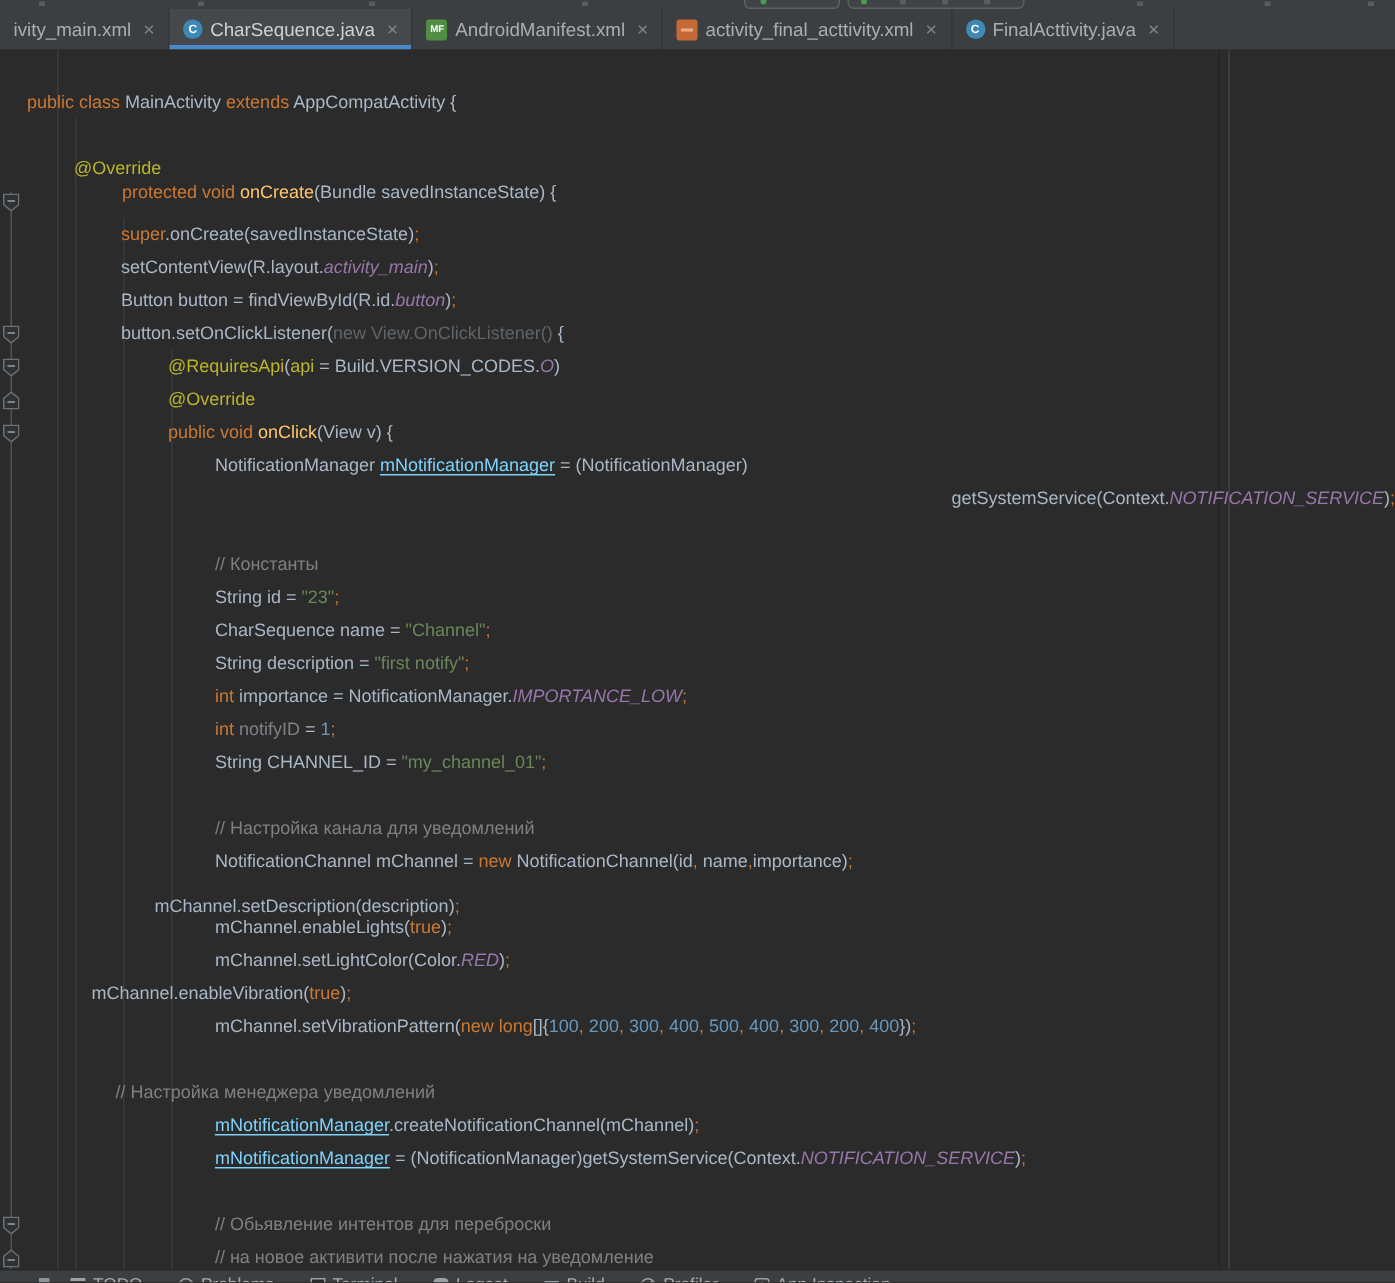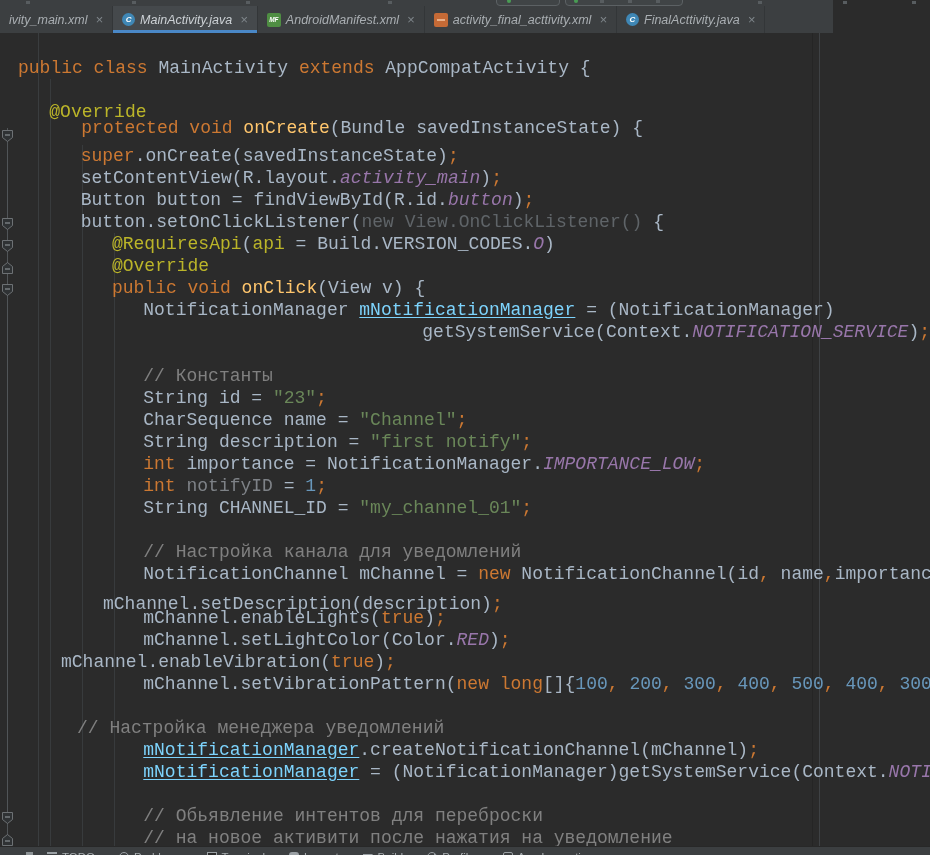--- a/index.html
+++ b/index.html
@@ -1,20 +1,20 @@
 <!DOCTYPE html>
 <html><head>
 <meta charset="utf-8">
 <style>
   html,body{margin:0;padding:0;background:#2b2b2b;}
   #app{position:relative;width:930px;height:855px;overflow:hidden;background:#2b2b2b;
        font-family:"Liberation Sans",sans-serif;}
 
   
-  #chrome{position:absolute;left:0;top:0;width:833px;height:33px;background:#3c3f41;border-bottom:1px solid #2a2a2a;font-style:italic;}
+  #chrome{position:absolute;left:0;top:0;width:930px;height:33px;background:#3c3f41;border-bottom:1px solid #2a2a2a;}
   .toolbar-remnant{position:absolute;top:-10px;height:14px;border:1px solid #5c6164;border-radius:4px;background:#404446;}
   .tb-dot{position:absolute;bottom:2px;width:4px;height:4px;border-radius:50%;background:#499c54;}
   .tb-dash{position:absolute;top:1px;width:4px;height:3px;background:#585d60;}
 
   #tabbar{position:absolute;left:0;top:6px;height:27px;display:flex;align-items:stretch;}
   .tab{position:relative;display:flex;align-items:center;gap:5px;padding:0 9px;
        color:#a9aeb2;font-size:12.5px;white-space:nowrap;border-right:1px solid #333638;cursor:default;}
   .tab.active{background:#45494c;color:#ccd1d5;}
   .tab.active::after{content:"";position:absolute;left:0;right:0;bottom:0;height:3px;background:#4a88c7;}
   .tab .close{color:#7f868b;font-size:13px;line-height:1;margin-left:3px;}
@@ -22,21 +22,21 @@
          font-size:8px;font-weight:bold;color:#fff;border-radius:2px;flex:0 0 auto;}
   .ficon.java{background:#3f87b5;border-radius:50%;width:13px;height:13px;}
   .ficon.manifest{background:#4f8e43;font-size:6.5px;}
   .ficon.layout{background:#c56a36;}
   .ficon.layout i{display:block;width:8px;height:2px;background:#e8b08a;}
 
   
   #editor{position:absolute;left:0;top:33px;width:930px;height:813px;background:#2b2b2b;overflow:hidden;}
   .vline{position:absolute;top:0;bottom:0;width:1px;}
   .code-line{position:absolute;left:0;right:0;height:22px;line-height:22px;white-space:pre;
-             font-family:Liberation Mono, monospace;font-size:18px;color:#a9b7c6;}
+             font-family:Liberation Sans, sans-serif;font-size:12px;color:#a9b7c6;}
   .tk-field{font-style:italic;}
   .tk-u{text-decoration:underline;text-underline-offset:2px;}
   .fold-marker{position:absolute;left:2px;width:11px;height:12px;}
   #fold-line{position:absolute;left:7px;width:1px;background:#515558;}
 
   
   #statusbar{position:absolute;left:0;top:846px;width:930px;height:26px;background:#3c3f41;
              border-top:1px solid #282828;display:flex;align-items:flex-start;padding:4px 0 0 26px;
              box-sizing:border-box;color:#a7adb0;font-size:11.5px;}
   .sb-item{display:flex;align-items:flex-start;gap:5px;margin-right:24px;}
@@ -83,21 +83,21 @@
     <span class="tb-dash" style="left:843px;"></span>
     <span class="tb-dash" style="left:912px;"></span>
 
     <div id="tabbar">
       <div class="tab">
         <span>ivity_main.xml</span>
         <span class="close">×</span>
       </div>
       <div class="tab active">
         <span class="ficon java">C</span>
-        <span>MainActivity.java</span>
+        <span>CharSequence.java</span>
         <span class="close">×</span>
       </div>
       <div class="tab">
         <span class="ficon manifest">MF</span>
         <span>AndroidManifest.xml</span>
         <span class="close">×</span>
       </div>
       <div class="tab">
         <span class="ficon layout">
             <i></i>

